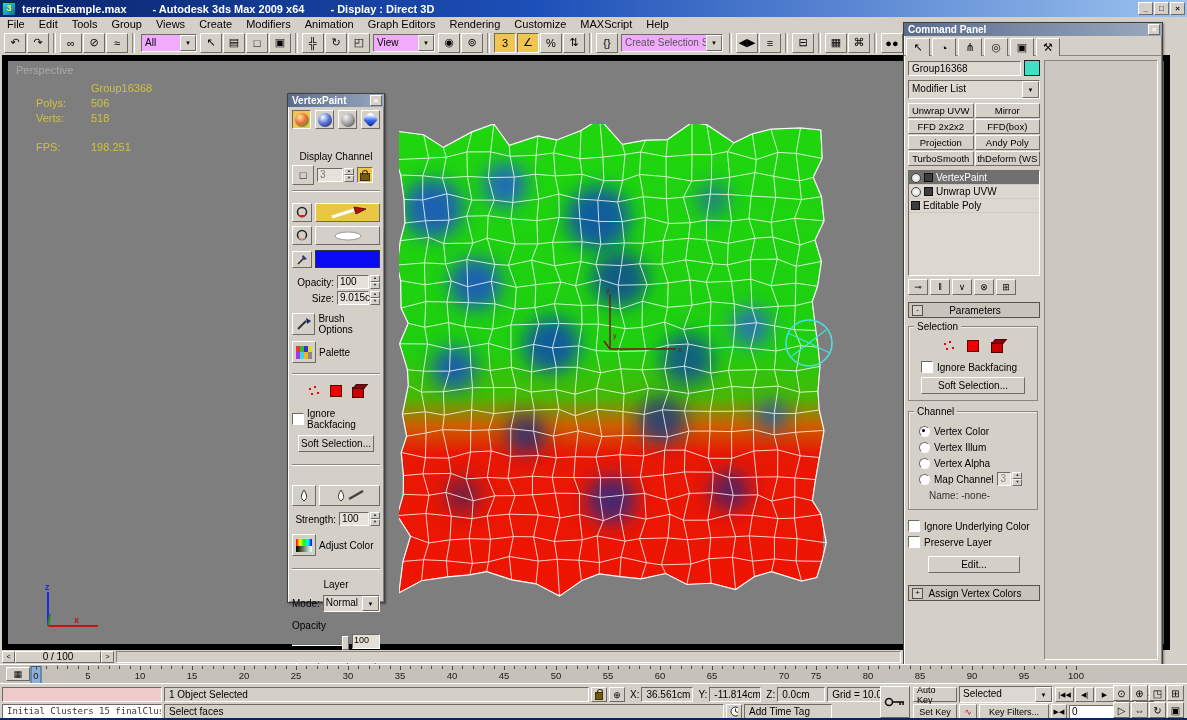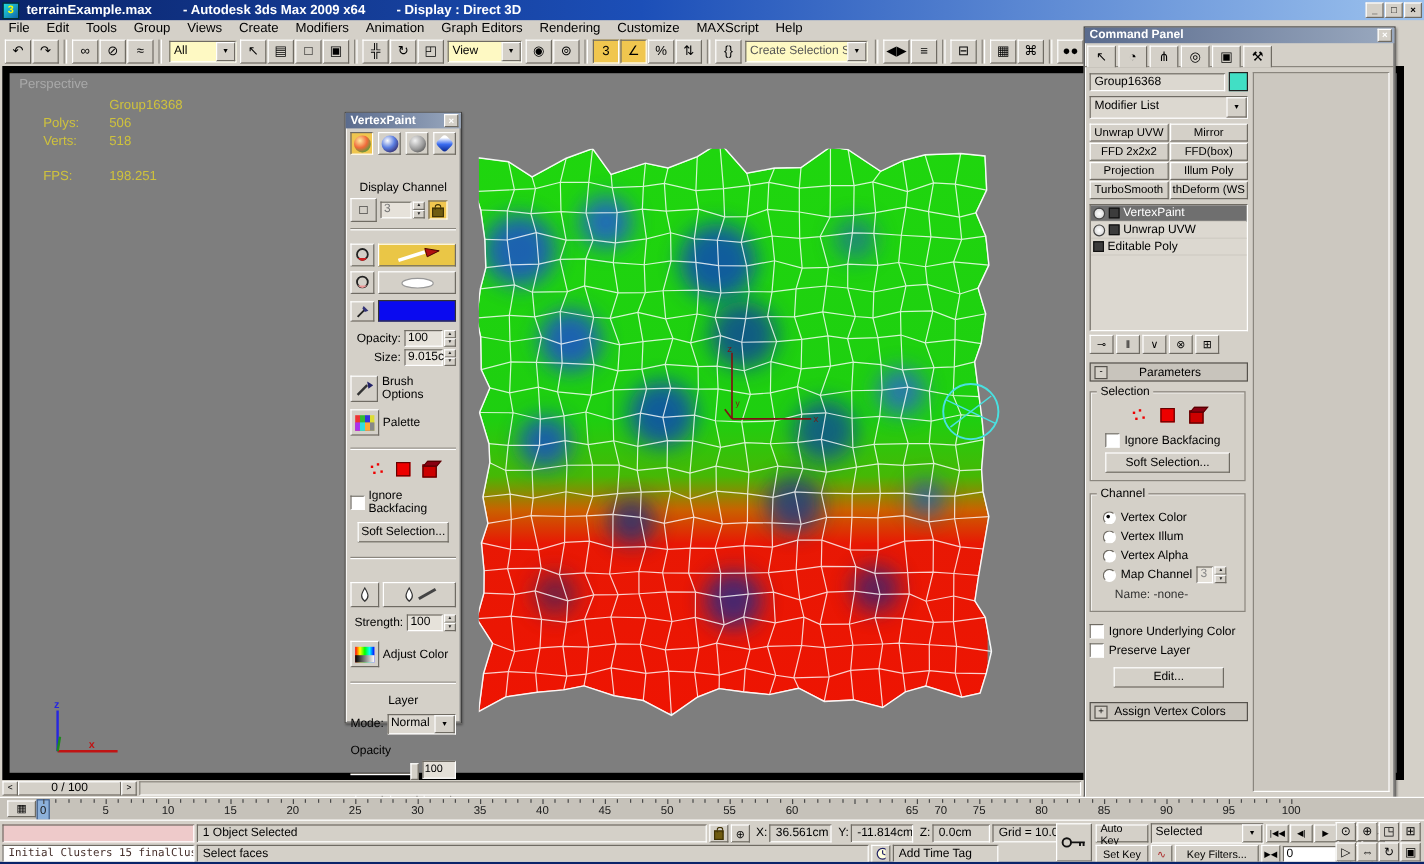--- a/index.html
+++ b/index.html
@@ -21,21 +21,21 @@
   
   .menubar{left:0;top:17px;width:1187px;height:13px;display:flex;align-items:center;background:#d4d0c8}
   .menu-item{padding:0 7px;font-size:11px;cursor:default}
   
   .toolbar{left:0;top:30px;width:1187px;height:25px;display:flex;align-items:center;gap:1px;padding-left:4px;
     background:#d4d0c8;box-sizing:border-box}
   .tbtn{display:inline-flex;align-items:center;justify-content:center;width:22px;height:20px;
     border:1px solid;border-color:#fff #6f6b63 #6f6b63 #fff;background:#d4d0c8;font-size:11px;cursor:default;box-sizing:border-box;white-space:nowrap}
   .tbtn.active{background:#f0c64f;border-color:#6f6b63 #fff #fff #6f6b63}
   .tsep{width:1px;height:20px;margin:0 3px;border-left:1px solid #8a867e;border-right:1px solid #fff}
-  .tdd{display:inline-flex;align-items:stretch;height:18px;border:1px solid;border-color:#6f6b63 #fff #fff #6f6b63;background:#fef9c3;box-sizing:border-box;margin:0 2px}
+  .tdd{display:inline-flex;align-items:stretch;height:18px;border:1px solid;border-color:#6f6b63 #fff #fff #6f6b63;background:#f0abfc;box-sizing:border-box;margin:0 2px}
   .tdd .ddv{flex:1;font-size:10px;padding:2px 3px 0;white-space:nowrap;overflow:hidden}
   .tdd.muted .ddv{color:#555}
   .tdd .dda{width:14px;background:#d4d0c8;border:1px solid;border-color:#fff #6f6b63 #6f6b63 #fff;
     font-size:6px;display:flex;align-items:center;justify-content:center}
   
   .viewport{left:2px;top:55px;width:1168px;height:595px;background:#7e7e7e;border:6px solid #000000;box-sizing:border-box}
   .vp-label{position:absolute;left:8px;top:3px;color:#a9a9a9;font-size:11px}
   .vp-stats{position:absolute;left:28px;top:20px;color:#cfc23c;font-size:11px;line-height:15px}
   .vp-stats .row{display:flex}
   .vp-stats .lab{width:55px}
@@ -559,21 +559,21 @@
         <span class="ddv">Modifier List</span>
         <span class="dda">▼</span>
       </div>
       <div class="modgrid">
 
       <span class="pushbtn">Unwrap UVW</span>
           <span class="pushbtn">Mirror</span>
           <span class="pushbtn">FFD 2x2x2</span>
           <span class="pushbtn">FFD(box)</span>
           <span class="pushbtn">Projection</span>
-          <span class="pushbtn">Illum Poly</span>
+          <span class="pushbtn">Andy Poly</span>
           <span class="pushbtn">TurboSmooth</span>
           <span class="pushbtn">thDeform (WS</span>
         </div>
       <div class="stackbox">
 
           <div class="stackrow selected">
             <i class="bulb"></i>
             <i class="modbox"></i>
             <span>VertexPaint</span>
           </div>
@@ -760,21 +760,21 @@
       <span class="tick" style="left: 596.8px; height: 3px;"></span>
       <span class="tick" style="left: 607.2px; height: 3px;"></span>
       <span class="tick" style="left: 617.6px; height: 3px;"></span>
       <span class="tick" style="left: 628px; height: 4px;"></span>
       <span class="ticklab" style="left: 628px;">60</span>
       <span class="tick" style="left: 638.4px; height: 3px;"></span>
       <span class="tick" style="left: 648.8px; height: 3px;"></span>
       <span class="tick" style="left: 659.2px; height: 3px;"></span>
       <span class="tick" style="left: 669.6px; height: 3px;"></span>
       <span class="tick" style="left: 680px; height: 4px;"></span>
-      <span class="ticklab" style="left: 680px; margin-left: 48px;">65</span>
+      <span class="ticklab" style="left: 680px;">65</span>
       <span class="tick" style="left: 690.4px; height: 3px;"></span>
       <span class="tick" style="left: 700.8px; height: 3px;"></span>
       <span class="tick" style="left: 711.2px; height: 3px;"></span>
       <span class="tick" style="left: 721.6px; height: 3px;"></span>
       <span class="tick" style="left: 732px; height: 4px;"></span>
       <span class="ticklab" style="left: 732px; margin-left: 20px;">70</span>
       <span class="tick" style="left: 742.4px; height: 3px;"></span>
       <span class="tick" style="left: 752.8px; height: 3px;"></span>
       <span class="tick" style="left: 763.2px; height: 3px;"></span>
       <span class="tick" style="left: 773.6px; height: 3px;"></span>

